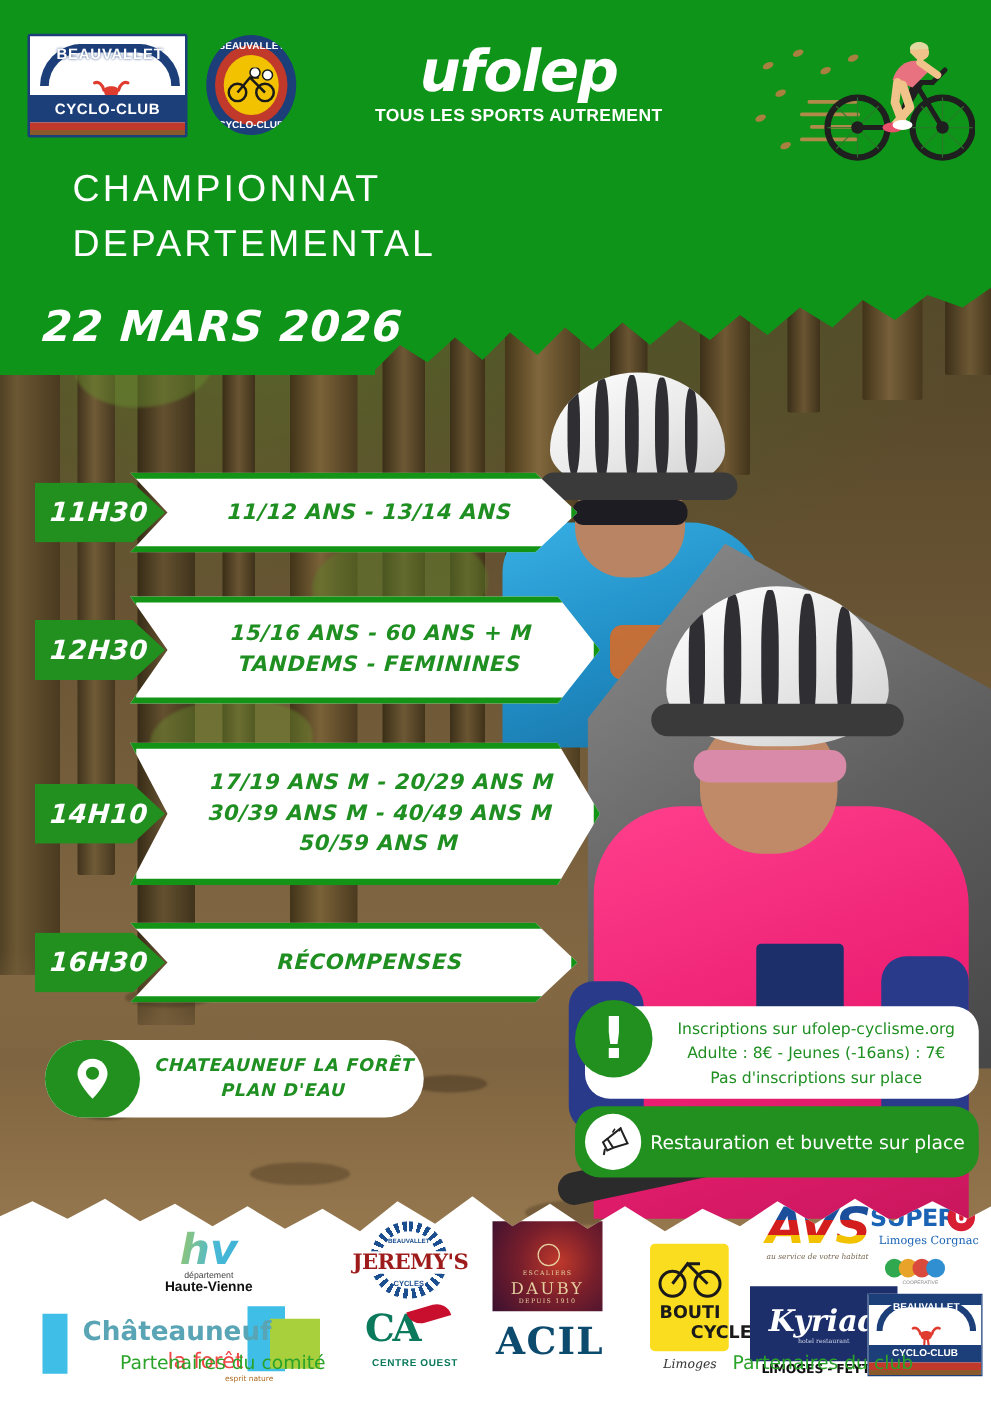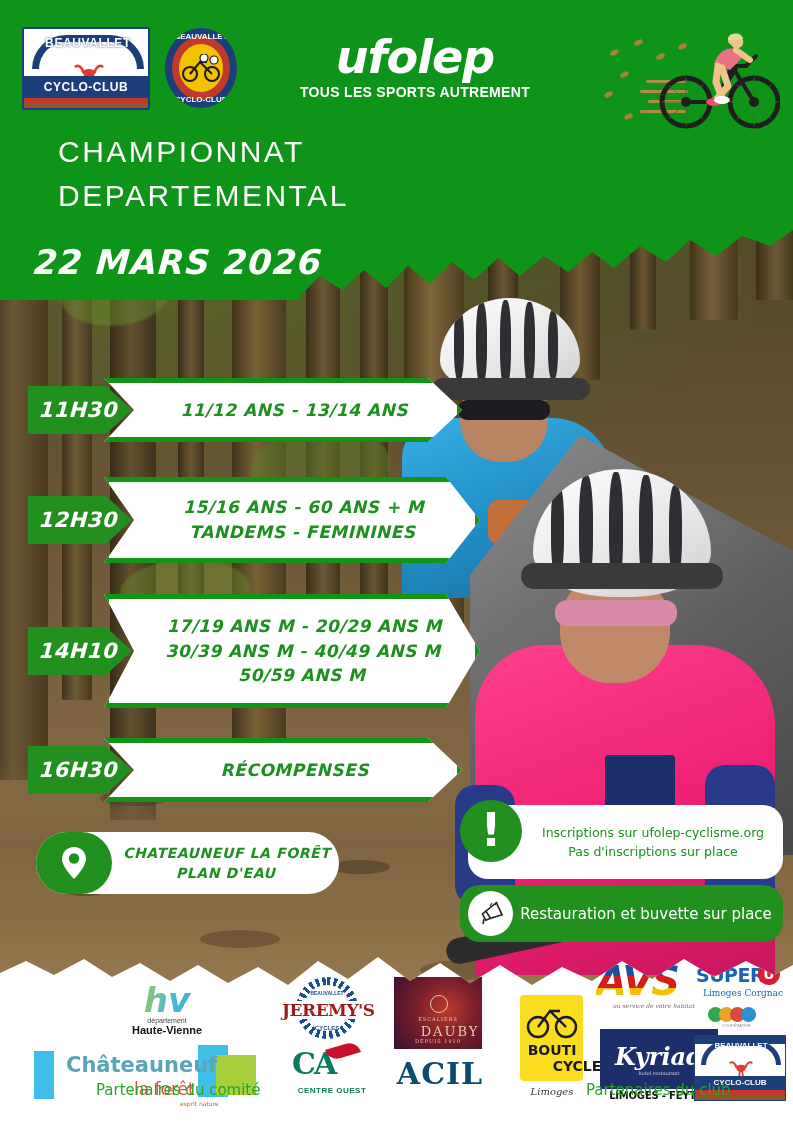--- a/index.html
+++ b/index.html
@@ -167,21 +167,21 @@
   
   .ca-c{position:absolute;color:#0b7a5c;font:700 30px/1 "DejaVu Serif",serif;}
   .ca-a{position:absolute;color:#0b7a5c;font:700 30px/1 "DejaVu Serif",serif;}
   .ca-swoosh{position:absolute;width:34px;height:12px;background:#c8102e;
              border-radius:0 12px 0 12px;transform:rotate(-16deg);}
   .ca-sub{position:absolute;color:#0b7a5c;font:700 8px/1 "Liberation Sans",sans-serif;letter-spacing:.5px;}
 
   
   .db-box{position:absolute;width:88px;height:72px;
           background:radial-gradient(circle at 60% 45%,#c0392b 0%,#7a1f2b 45%,#3a1030 100%);}
-  .db-t{position:absolute;color:#e6cfa0;font:400 13px/1 "DejaVu Serif",serif;letter-spacing:2px;padding-left:12px;}
+  .db-t{position:absolute;color:#e6cfa0;font:400 13px/1 "DejaVu Serif",serif;letter-spacing:2px;}
   .db-s{position:absolute;color:#e6cfa0;font:400 5px/1 "DejaVu Serif",serif;letter-spacing:1px;}
   .db-ring{position:absolute;width:16px;height:16px;border:1.5px solid #e6cfa0;border-radius:50%;}
 
   
   .acil{position:absolute;color:#0c4a6e;font:700 30px/1 "DejaVu Serif",serif;letter-spacing:1px;}
 
   
   .bc-box{position:absolute;width:63px;height:86px;background:#fbdd20;border-radius:4px;}
   .bc-t1{position:absolute;color:#1a1a1a;font:900 14px/1 "DejaVu Sans",sans-serif;}
   .bc-t2{position:absolute;color:#1a1a1a;font:900 14px/1 "DejaVu Sans",sans-serif;margin-left:25px;}
@@ -421,20 +421,21 @@
     <div>
       <div>CHATEAUNEUF LA FORÊT</div>
       <div>PLAN D'EAU</div>
     </div>
   </div>
 
   <div class="infowhite"></div>
   <div class="infotext">
     <div style="width:100%;">
       <div>Inscriptions sur ufolep-cyclisme.org</div>
+      <div>Adulte : 8€ - Jeunes (-16ans) : 7€</div>
       <div>Pas d'inscriptions sur place</div>
     </div>
   </div>
   <div class="infocircle">
     <div class="bang">!</div>
   </div>
 
   <div class="foodpill"></div>
   <div class="foodtext">Restauration et buvette sur place</div>
   <div class="foodcircle">
@@ -485,21 +486,21 @@
       <div class="db-s" style="left:0;top:40px;width:88px;text-align:center;">ESCALIERS</div>
       <div class="db-t" style="left:0;top:48px;width:88px;text-align:center;">DAUBY</div>
       <div class="db-s" style="left:0;top:62px;width:88px;text-align:center;">DEPUIS 1910</div>
     </div>
 
     <div class="sp acil" style="left:394px;top:104px;width:92px;text-align:center;">ACIL</div>
 
     <div class="cap" style="left:96px;top:128px;">Partenaires du comité</div>
 
     <div class="sp" style="left:596px;top:6px;width:116px;height:46px;">
-      <div class="avs" style="left:0;top:0;width:116px;text-align:left;">AVS</div>
+      <div class="avs" style="left:0;top:0;width:116px;text-align:center;">AVS</div>
       <div class="avs-sub" style="left:0;top:42px;width:116px;text-align:center;">au service de votre habitat</div>
     </div>
 
     <div class="sp" style="left:696px;top:8px;width:94px;height:40px;">
       <div class="su-t" style="left:0;top:3px;">SUPER</div>
       <div class="su-u" style="left:62px;top:0px;">U</div>
       <div class="su-sub" style="left:0;top:26px;width:94px;text-align:center;">Limoges Corgnac</div>
     </div>
 
     <div class="sp" style="left:708px;top:52px;width:70px;height:26px;">

